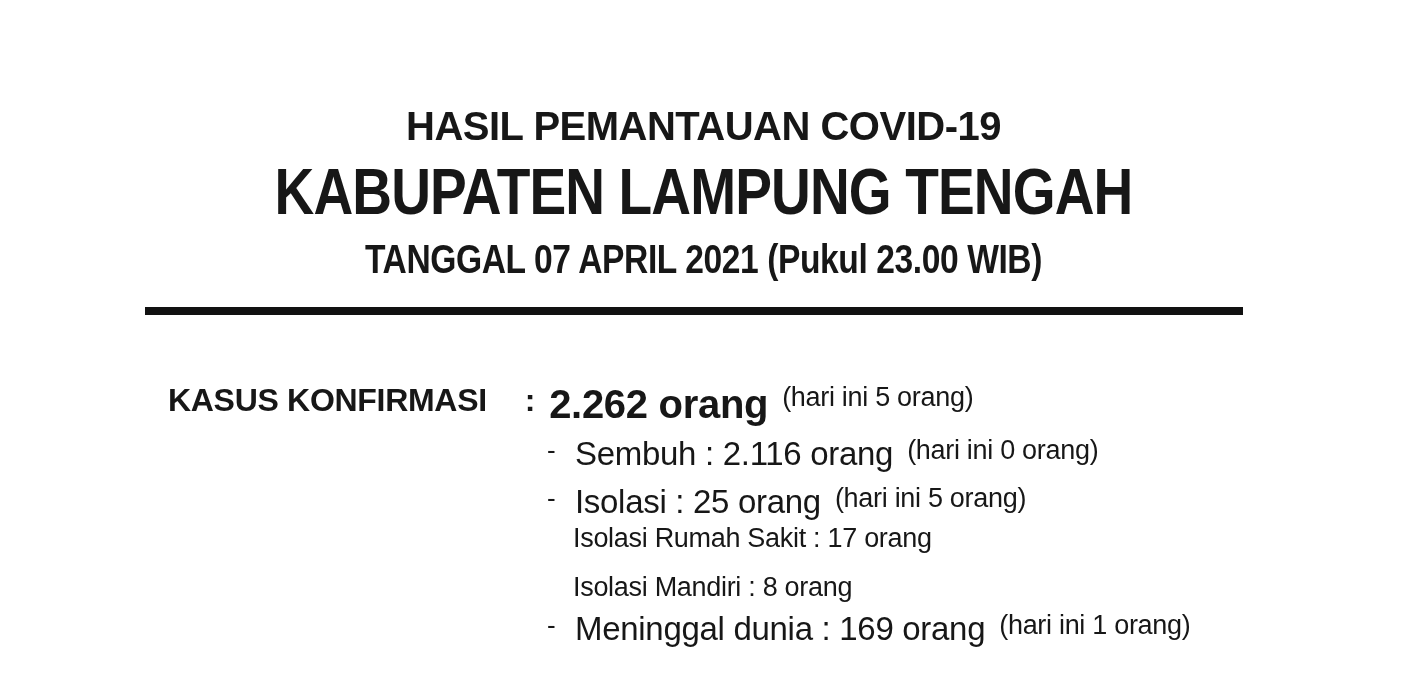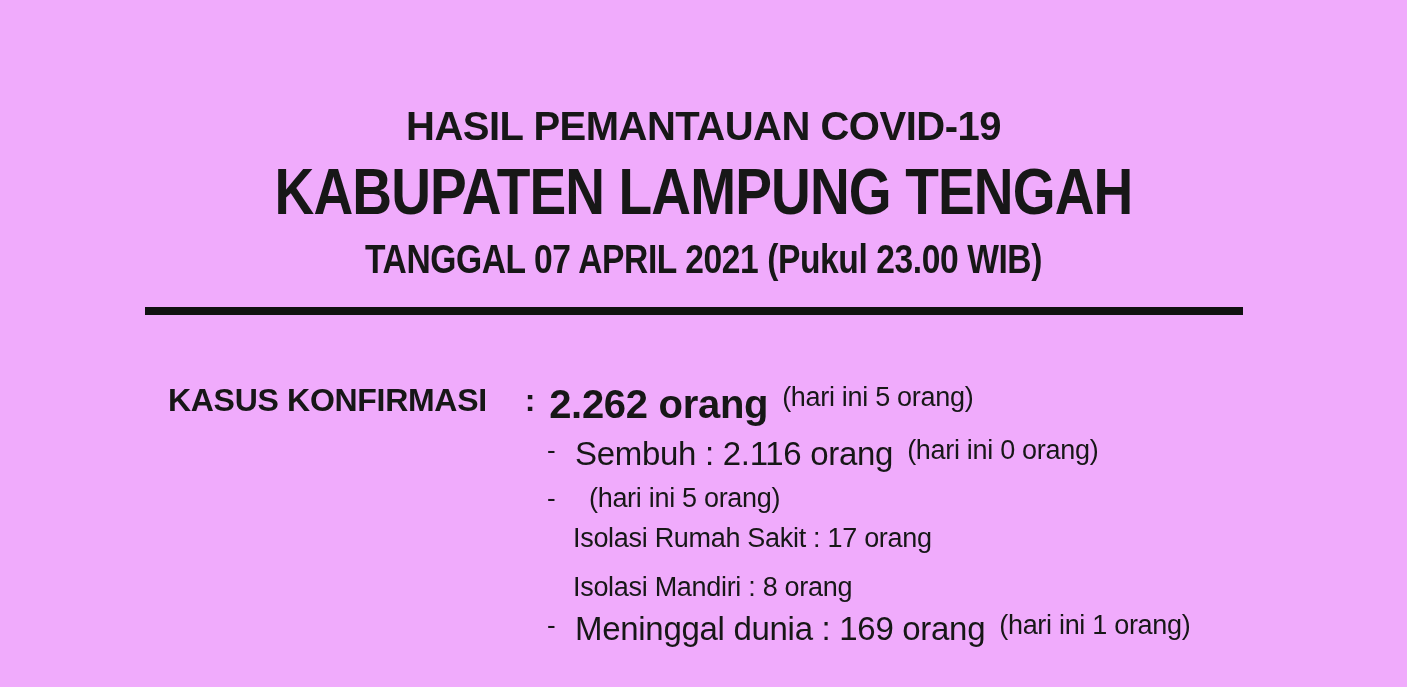--- a/index.html
+++ b/index.html
@@ -1,21 +1,21 @@
 <!DOCTYPE html>
 <html><head>
 <meta charset="utf-8">
 <style>
   * { margin: 0; padding: 0; box-sizing: border-box; }
   html, body { background: #d8d8d0; }
   .page {
     position: relative;
     width: 1407px;
     height: 687px;
-    background: #f0abfc;
+    background: #ffffff;
     overflow: hidden;
     font-family: "Liberation Sans", sans-serif;
     color: #171717;
   }
   .center-line {
     position: absolute;
     left: 0;
     right: 0;
     text-align: center;
     white-space: nowrap;
@@ -90,20 +90,21 @@
   </div>
 
   <div class="row bullet-row row-sembuh">
     <span class="dash">-</span>
     <span class="text">Sembuh : 2.116 orang</span>
     <span class="note">(hari ini 0 orang)</span>
   </div>
 
   <div class="row bullet-row row-isolasi">
     <span class="dash">-</span>
+    <span class="text">Isolasi : 25 orang</span>
     <span class="note">(hari ini 5 orang)</span>
   </div>
 
   <div class="sub-row sub-row-1">Isolasi Rumah Sakit : 17 orang</div>
 
   <div class="sub-row sub-row-2">Isolasi Mandiri : 8 orang</div>
 
   <div class="row bullet-row row-meninggal">
     <span class="dash">-</span>
     <span class="text">Meninggal dunia : 169 orang</span>

